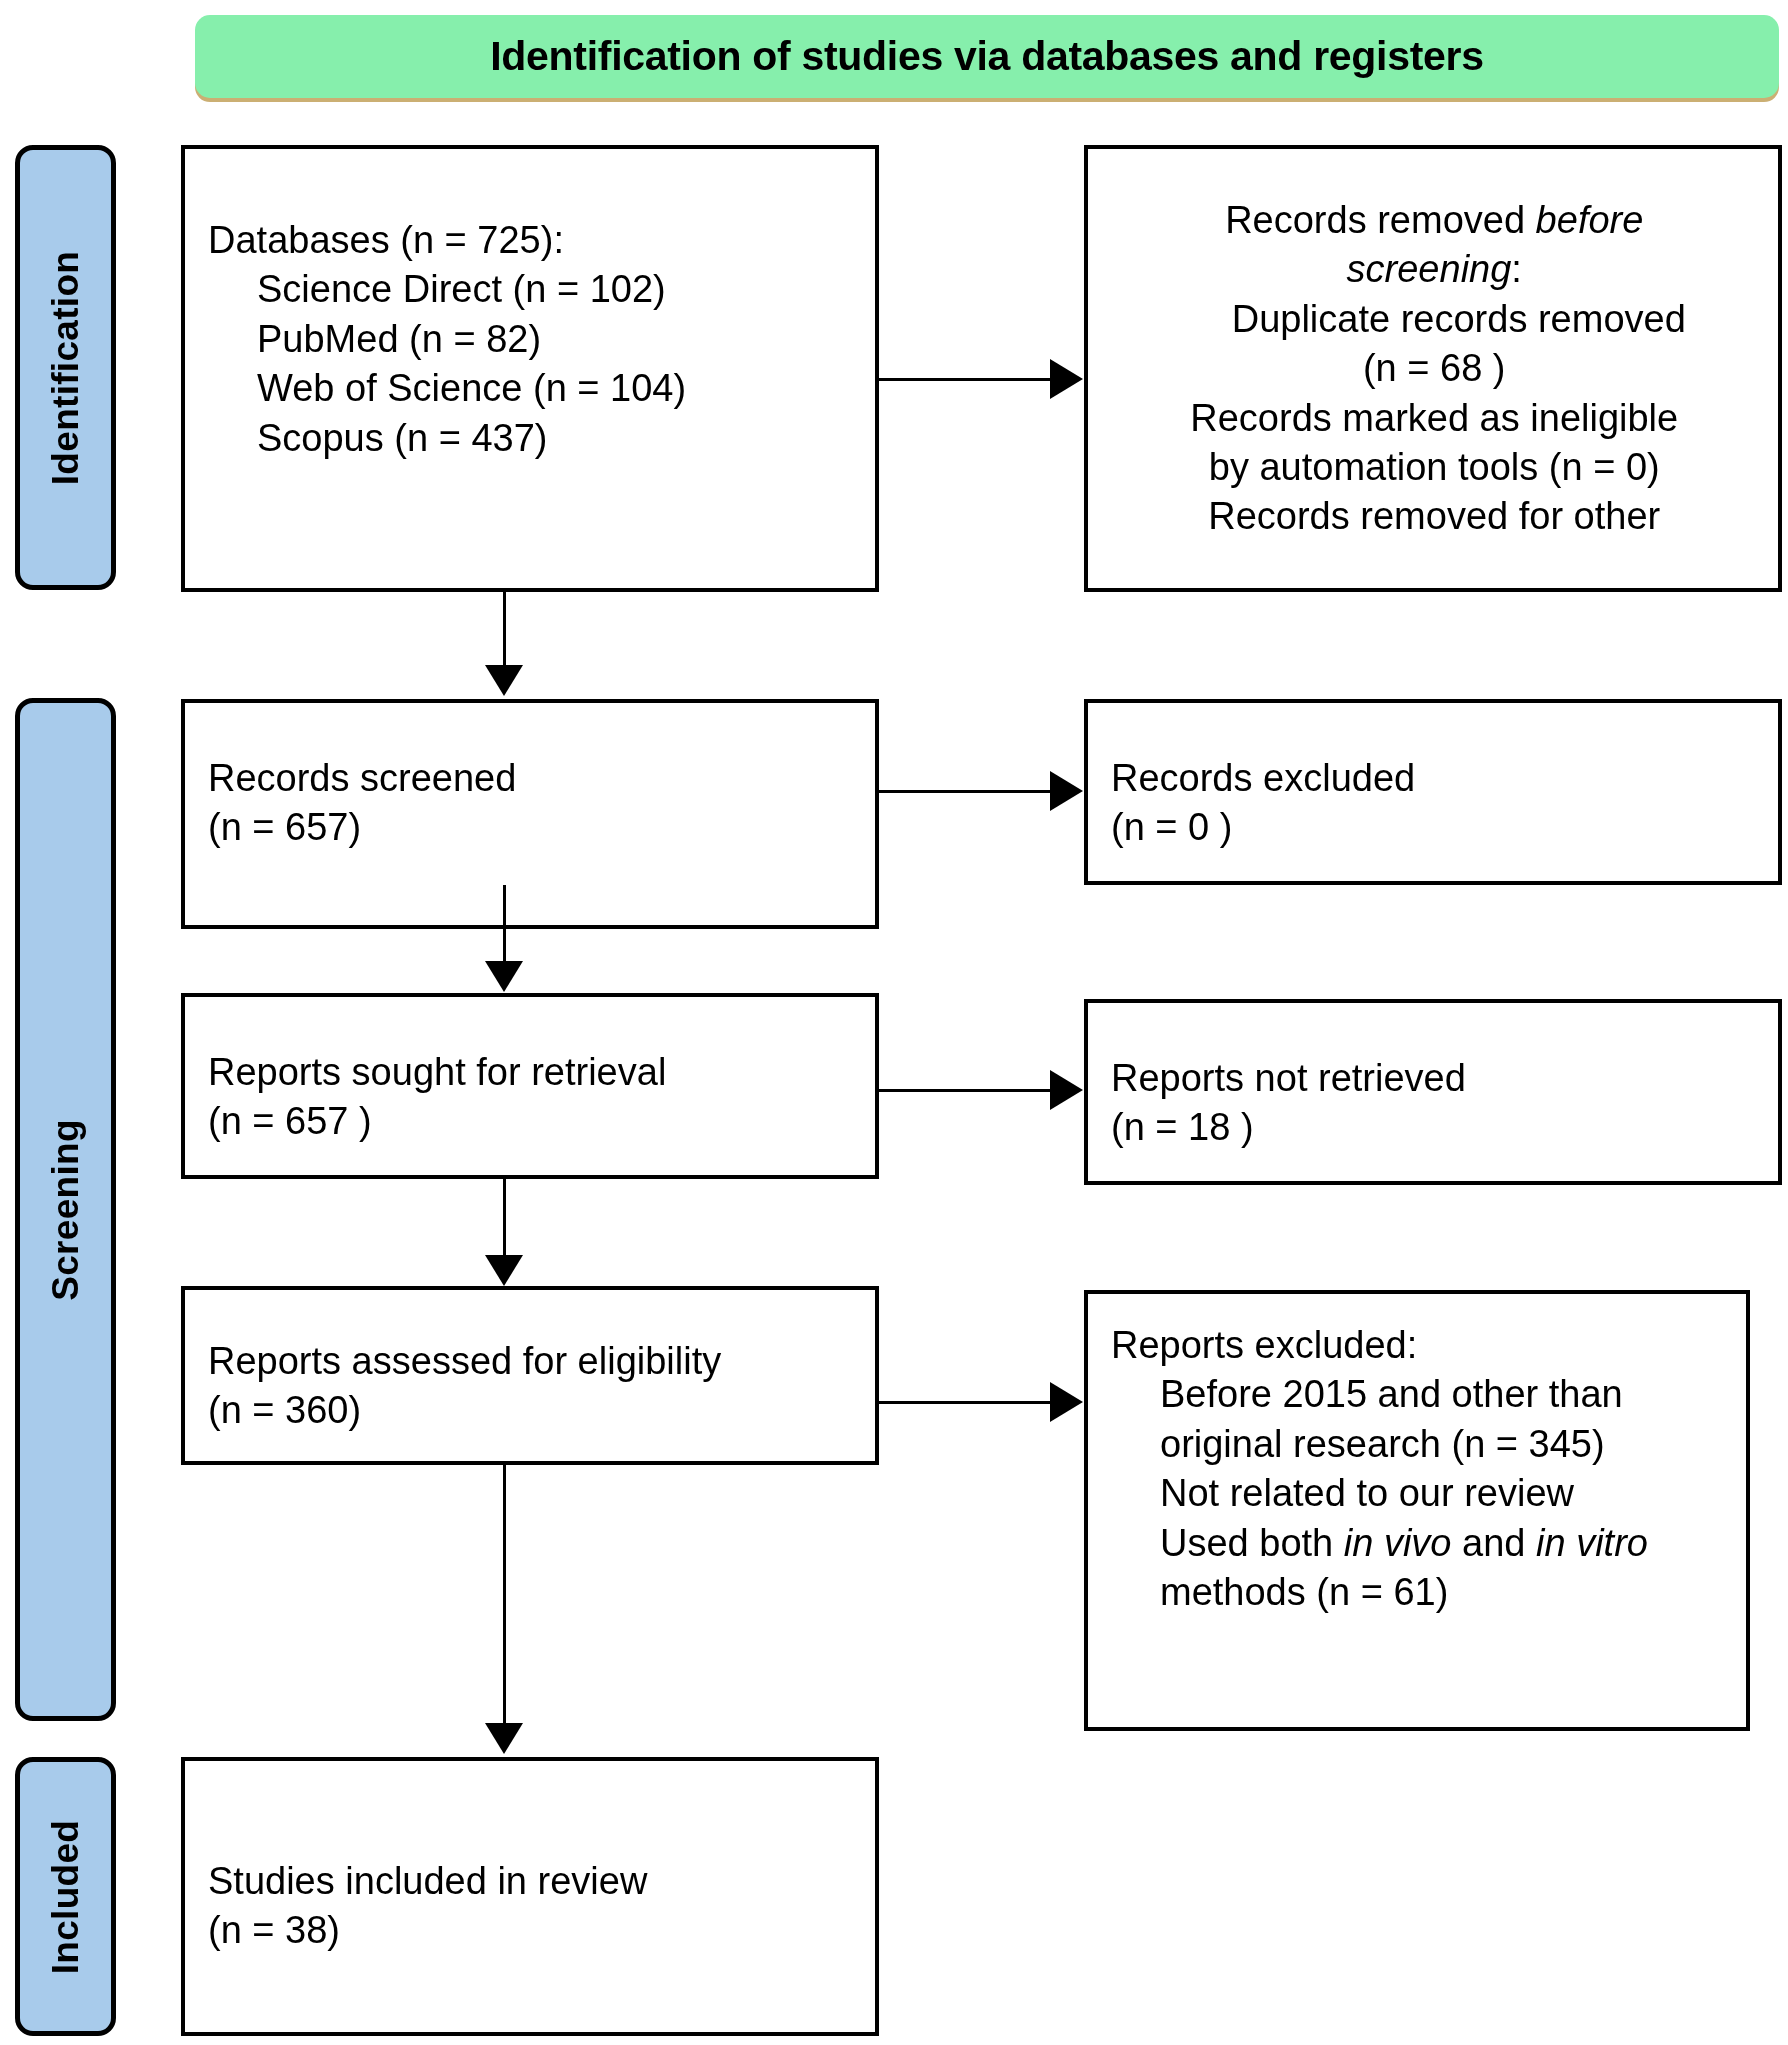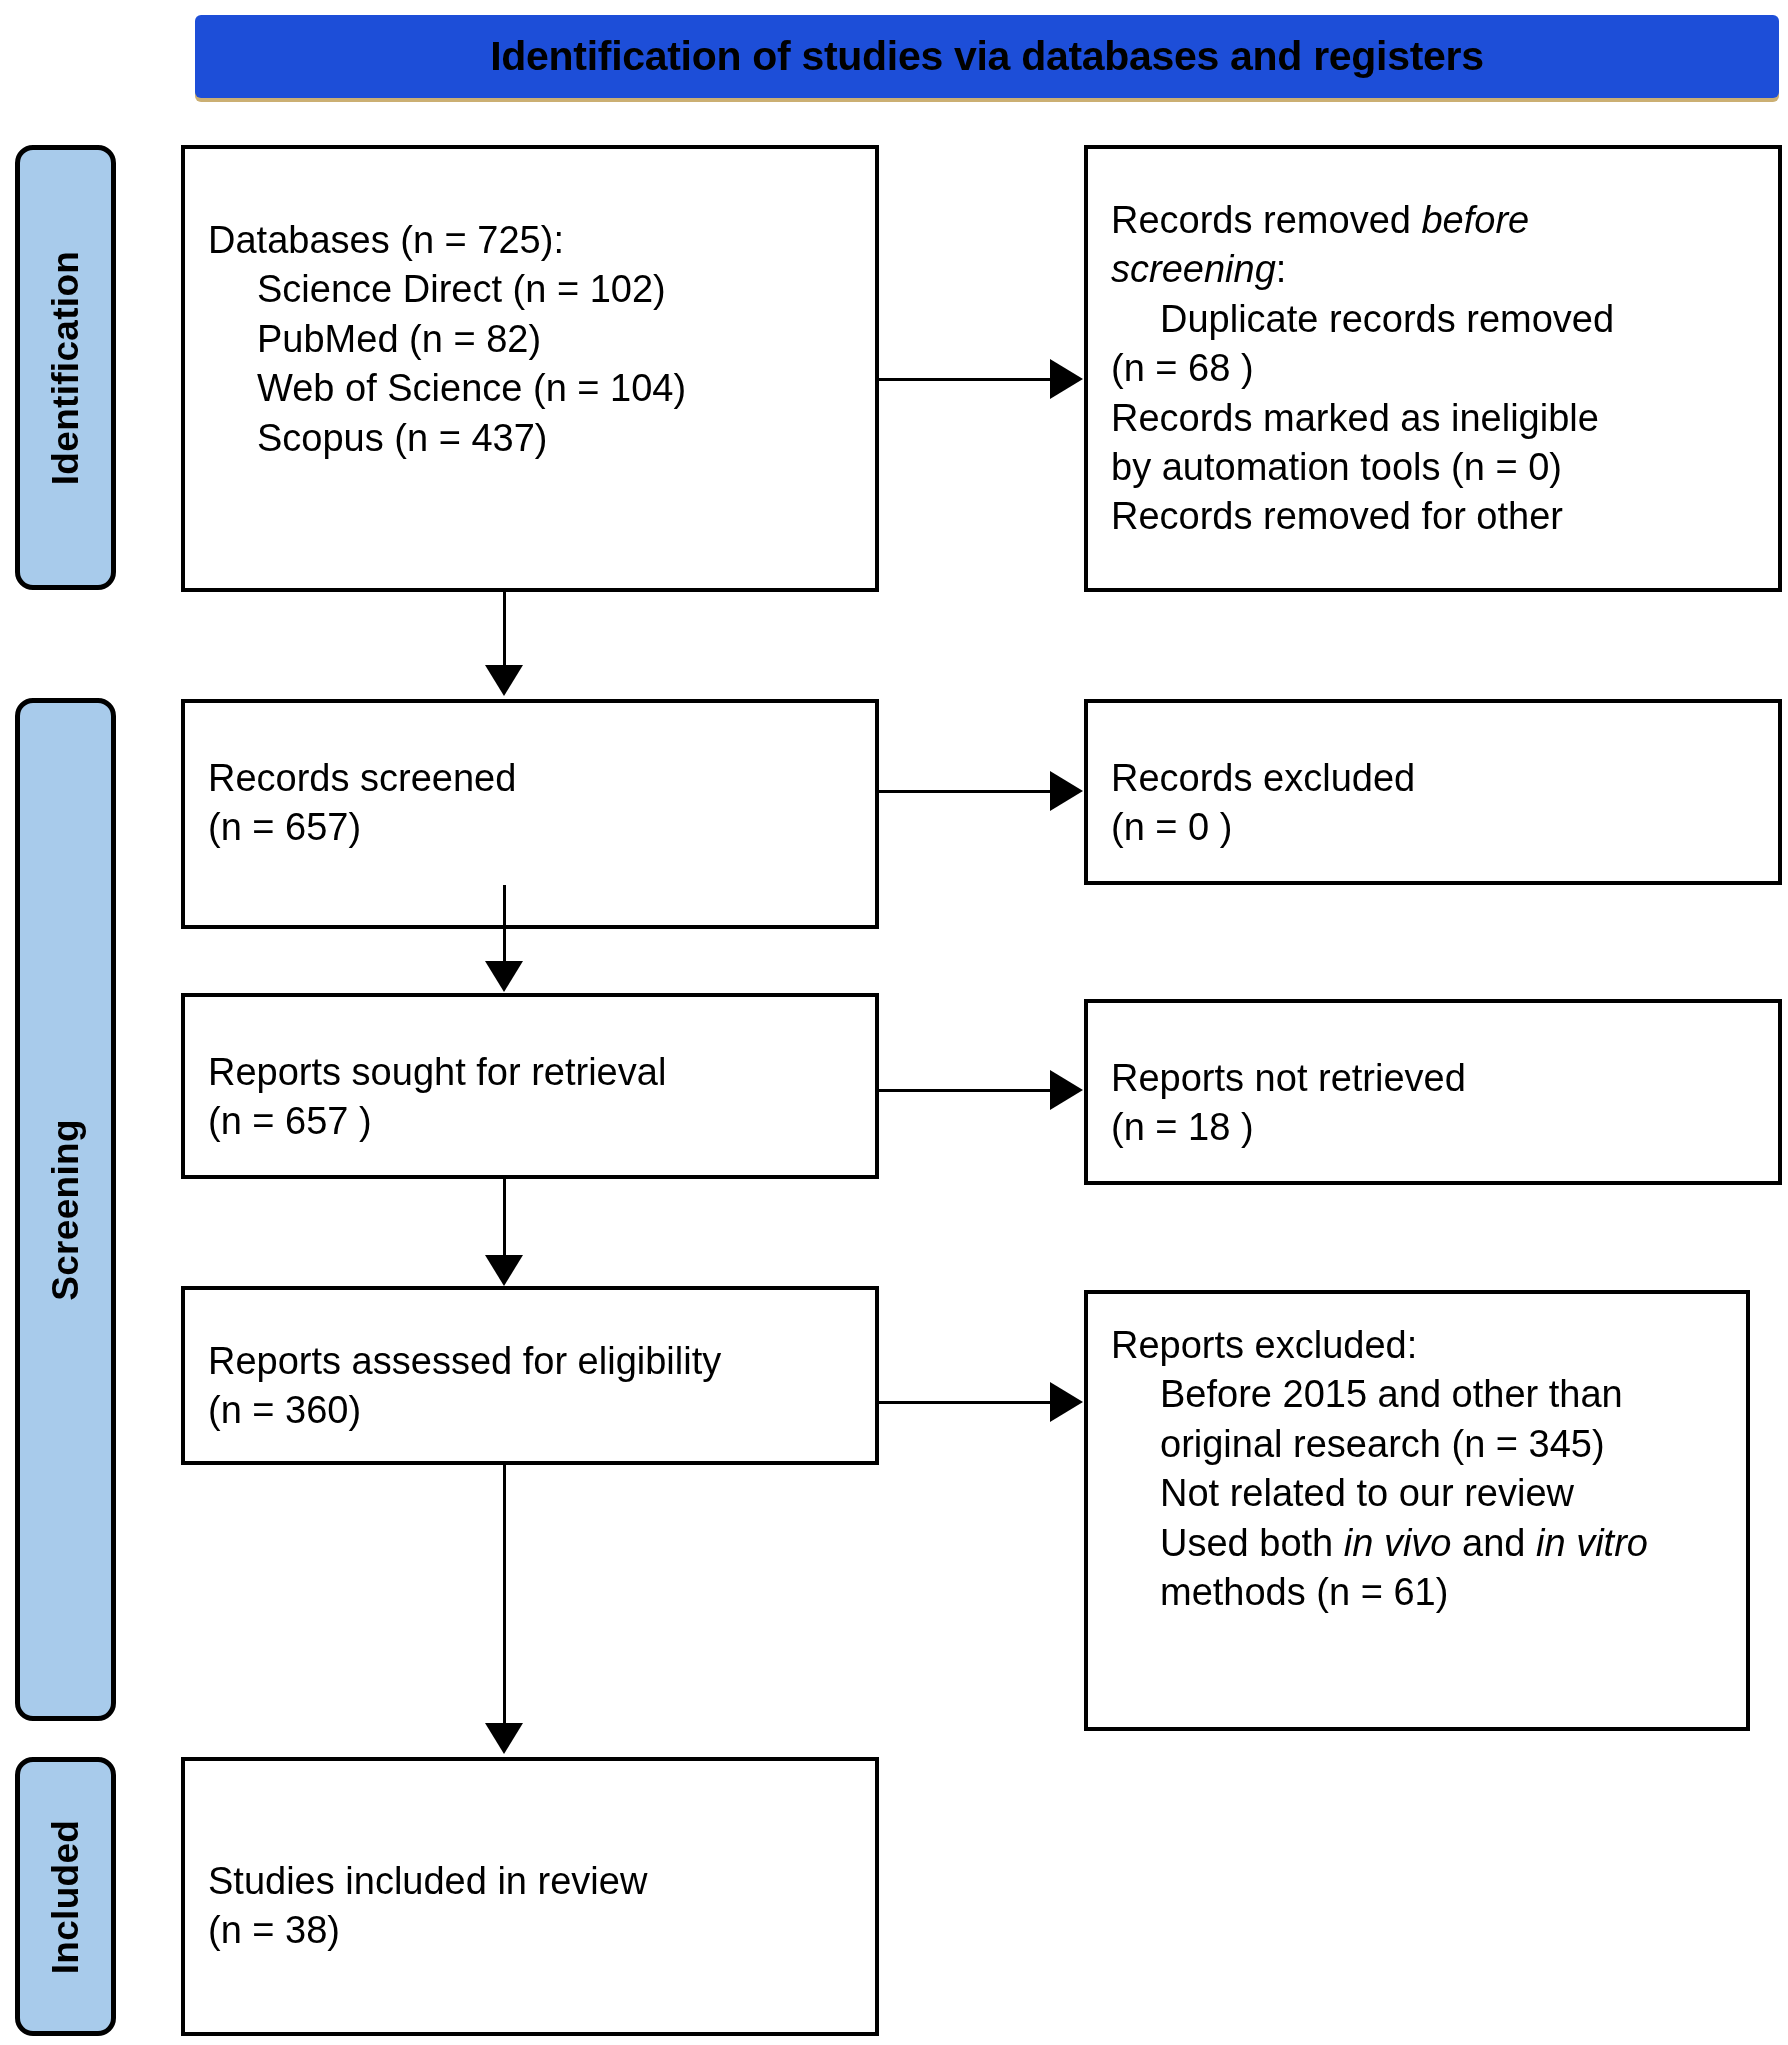--- a/index.html
+++ b/index.html
@@ -2,22 +2,22 @@
 <html style="font-size:11px"><head>
 <meta charset="utf-8">
 <style>
   html,body{margin:0;padding:0;background:#ffffff;}
   body{font-family:"Liberation Sans", sans-serif;}
   #canvas{position:relative;width:1788px;height:2046px;background:#fff;overflow:hidden;}
 
   
   .banner{
     position:absolute;
-    background:#1d4ed8;
-    border-radius:6px;
+    background:#86efac;
+    border-radius:15px;
     box-shadow:0 4.1px 0 0 rgba(160,110,0,.55);
     display:flex;align-items:center;justify-content:center;
     color:#000;
     font-weight:bold;
     font-size:41px;
     letter-spacing:-0.3px;
   }
 
   
   .rail{
@@ -93,21 +93,21 @@
   </div>
 
   <div class="box" style="left:181px;top:145px;width:698px;height:447px;padding-top:67px;">
     <span class="ln">Databases (n = 725):</span>
     <span class="ln ind">Science Direct (n = 102)</span>
     <span class="ln ind">PubMed (n = 82)</span>
     <span class="ln ind">Web of Science (n = 104)</span>
     <span class="ln ind">Scopus (n = 437)</span>
   </div>
 
-  <div class="box" style="left:1084px;top:145px;width:698px;height:447px;padding-top:47px;">
+  <div class="box" style="left:1084px;top:145px;width:698px;height:447px;padding-top:47px;text-align:center;">
     <span class="ln"><span>Records removed </span><i>before</i></span>
     <span class="ln"><i>screening</i><span>:</span></span>
     <span class="ln ind">Duplicate records removed</span>
     <span class="ln">(n = 68 )</span>
     <span class="ln">Records marked as ineligible</span>
     <span class="ln">by automation tools (n = 0)</span>
     <span class="ln">Records removed for other</span>
   </div>
 
   <div class="hline" style="left:879px;top:378px;width:171px;"></div>

